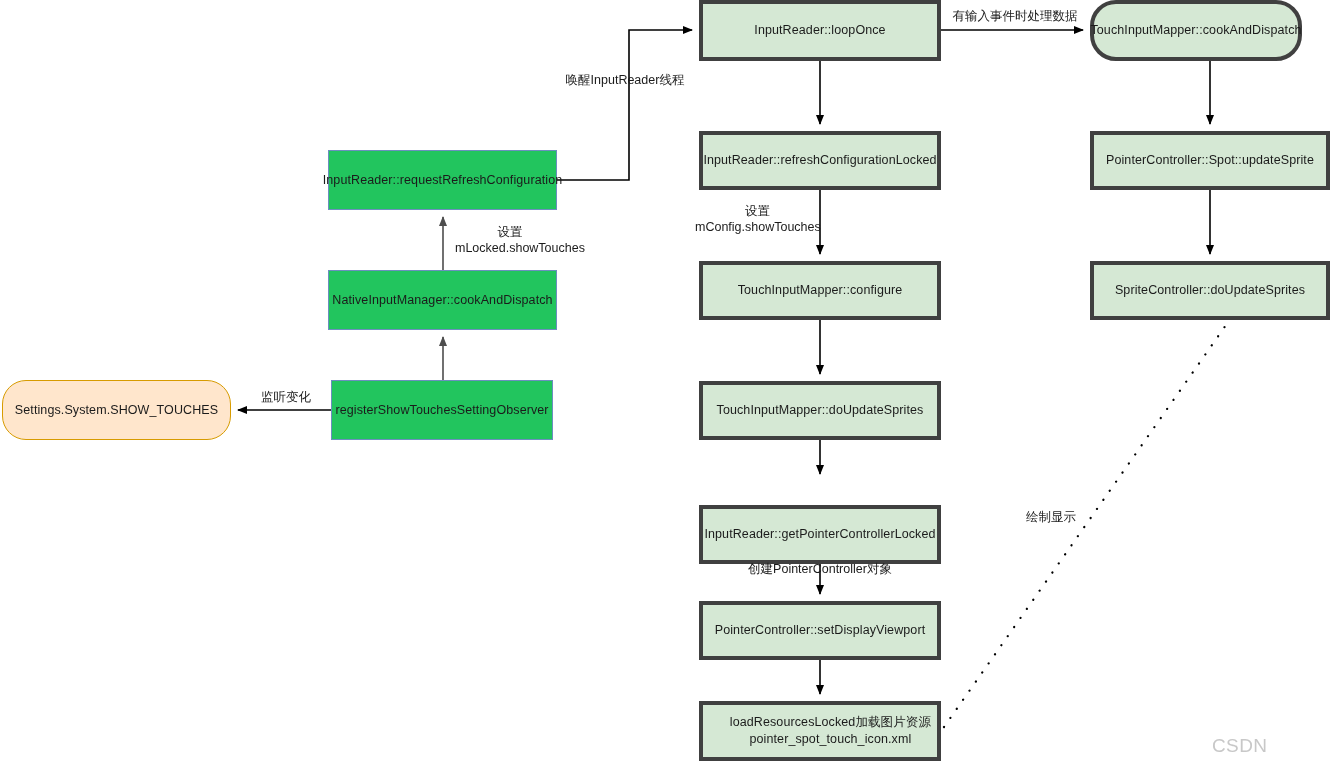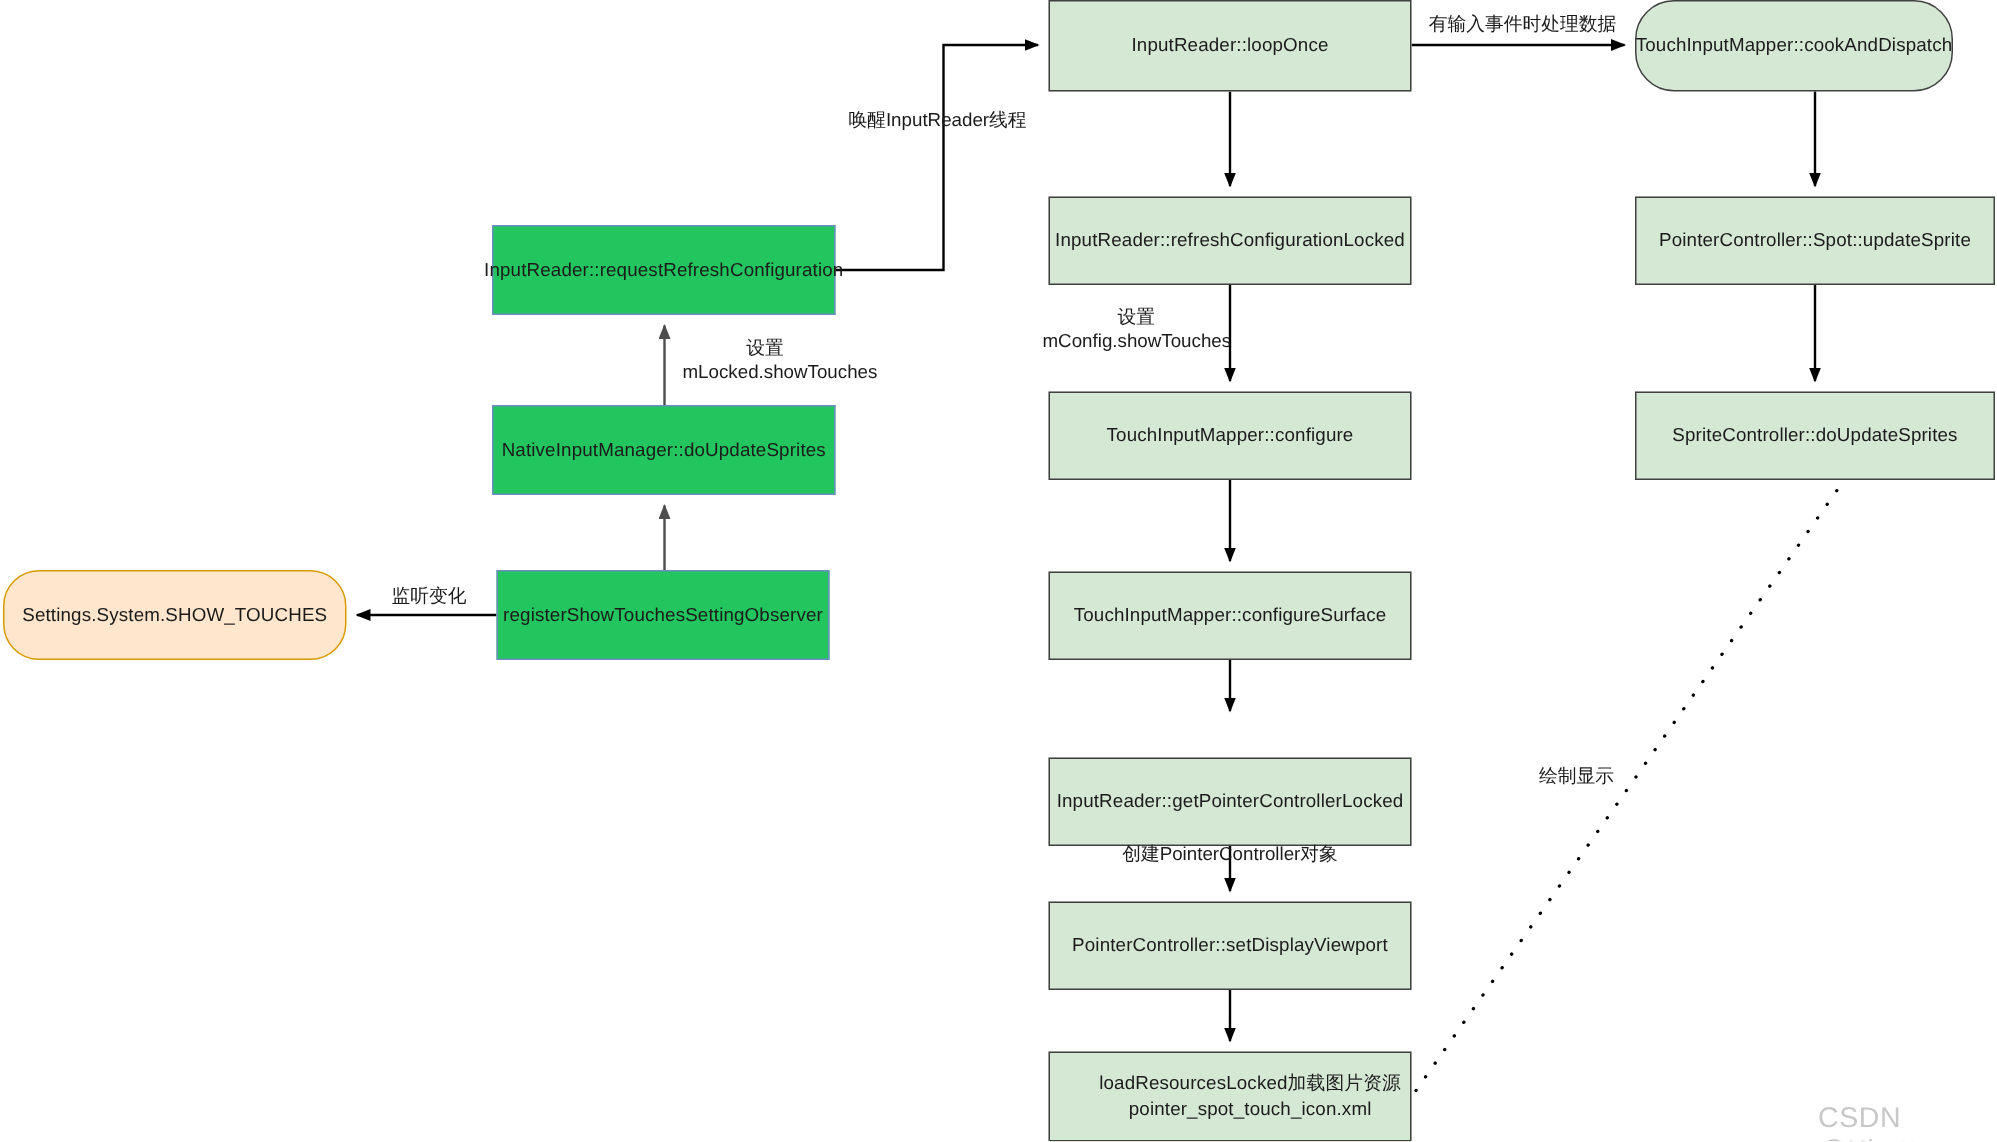--- a/index.html
+++ b/index.html
@@ -33,21 +33,21 @@
     justify-content: center;
     text-align: center;
     font-size: 12.5px;
     line-height: 1.35;
     color: #1b1b1b;
     letter-spacing: 0.1px;
     padding: 2px 6px;
   }
   .node.green {
     background: #d5e8d4;
-    border: 1px solid #404040;
+    border: 4px solid #404040;
   }
   .node.blue {
     background: #22c55e;
     border: 1px solid #6c8ebf;
   }
   .node.orange {
     background: #ffe6cc;
     border: 1px solid #d79b00;
   }
   .node-label {
@@ -137,25 +137,25 @@
 
   <div class="node green" style="left:699px; top:261px; width:242px; height:59px;">
     <span class="node-label">TouchInputMapper::configure</span>
   </div>
 
   <div class="node green" style="left:1090px; top:261px; width:240px; height:59px;">
     <span class="node-label">SpriteController::doUpdateSprites</span>
   </div>
 
   <div class="node blue" style="left:328px; top:270px; width:229px; height:60px;">
-    <span class="node-label">NativeInputManager::doUpdateSprites</span>
+    <span class="node-label">NativeInputManager::cookAndDispatch</span>
   </div>
 
   <div class="node green" style="left:699px; top:381px; width:242px; height:59px;">
-    <span class="node-label">TouchInputMapper::configureSurface</span>
+    <span class="node-label">TouchInputMapper::doUpdateSprites</span>
   </div>
 
   <div class="node orange" style="left:2px; top:380px; width:229px; height:60px;border-radius:24px;">
     <span class="node-label">Settings.System.SHOW_TOUCHES</span>
   </div>
 
   <div class="node blue" style="left:331px; top:380px; width:222px; height:60px;">
     <span class="node-label">registerShowTouchesSettingObserver</span>
   </div>
 

